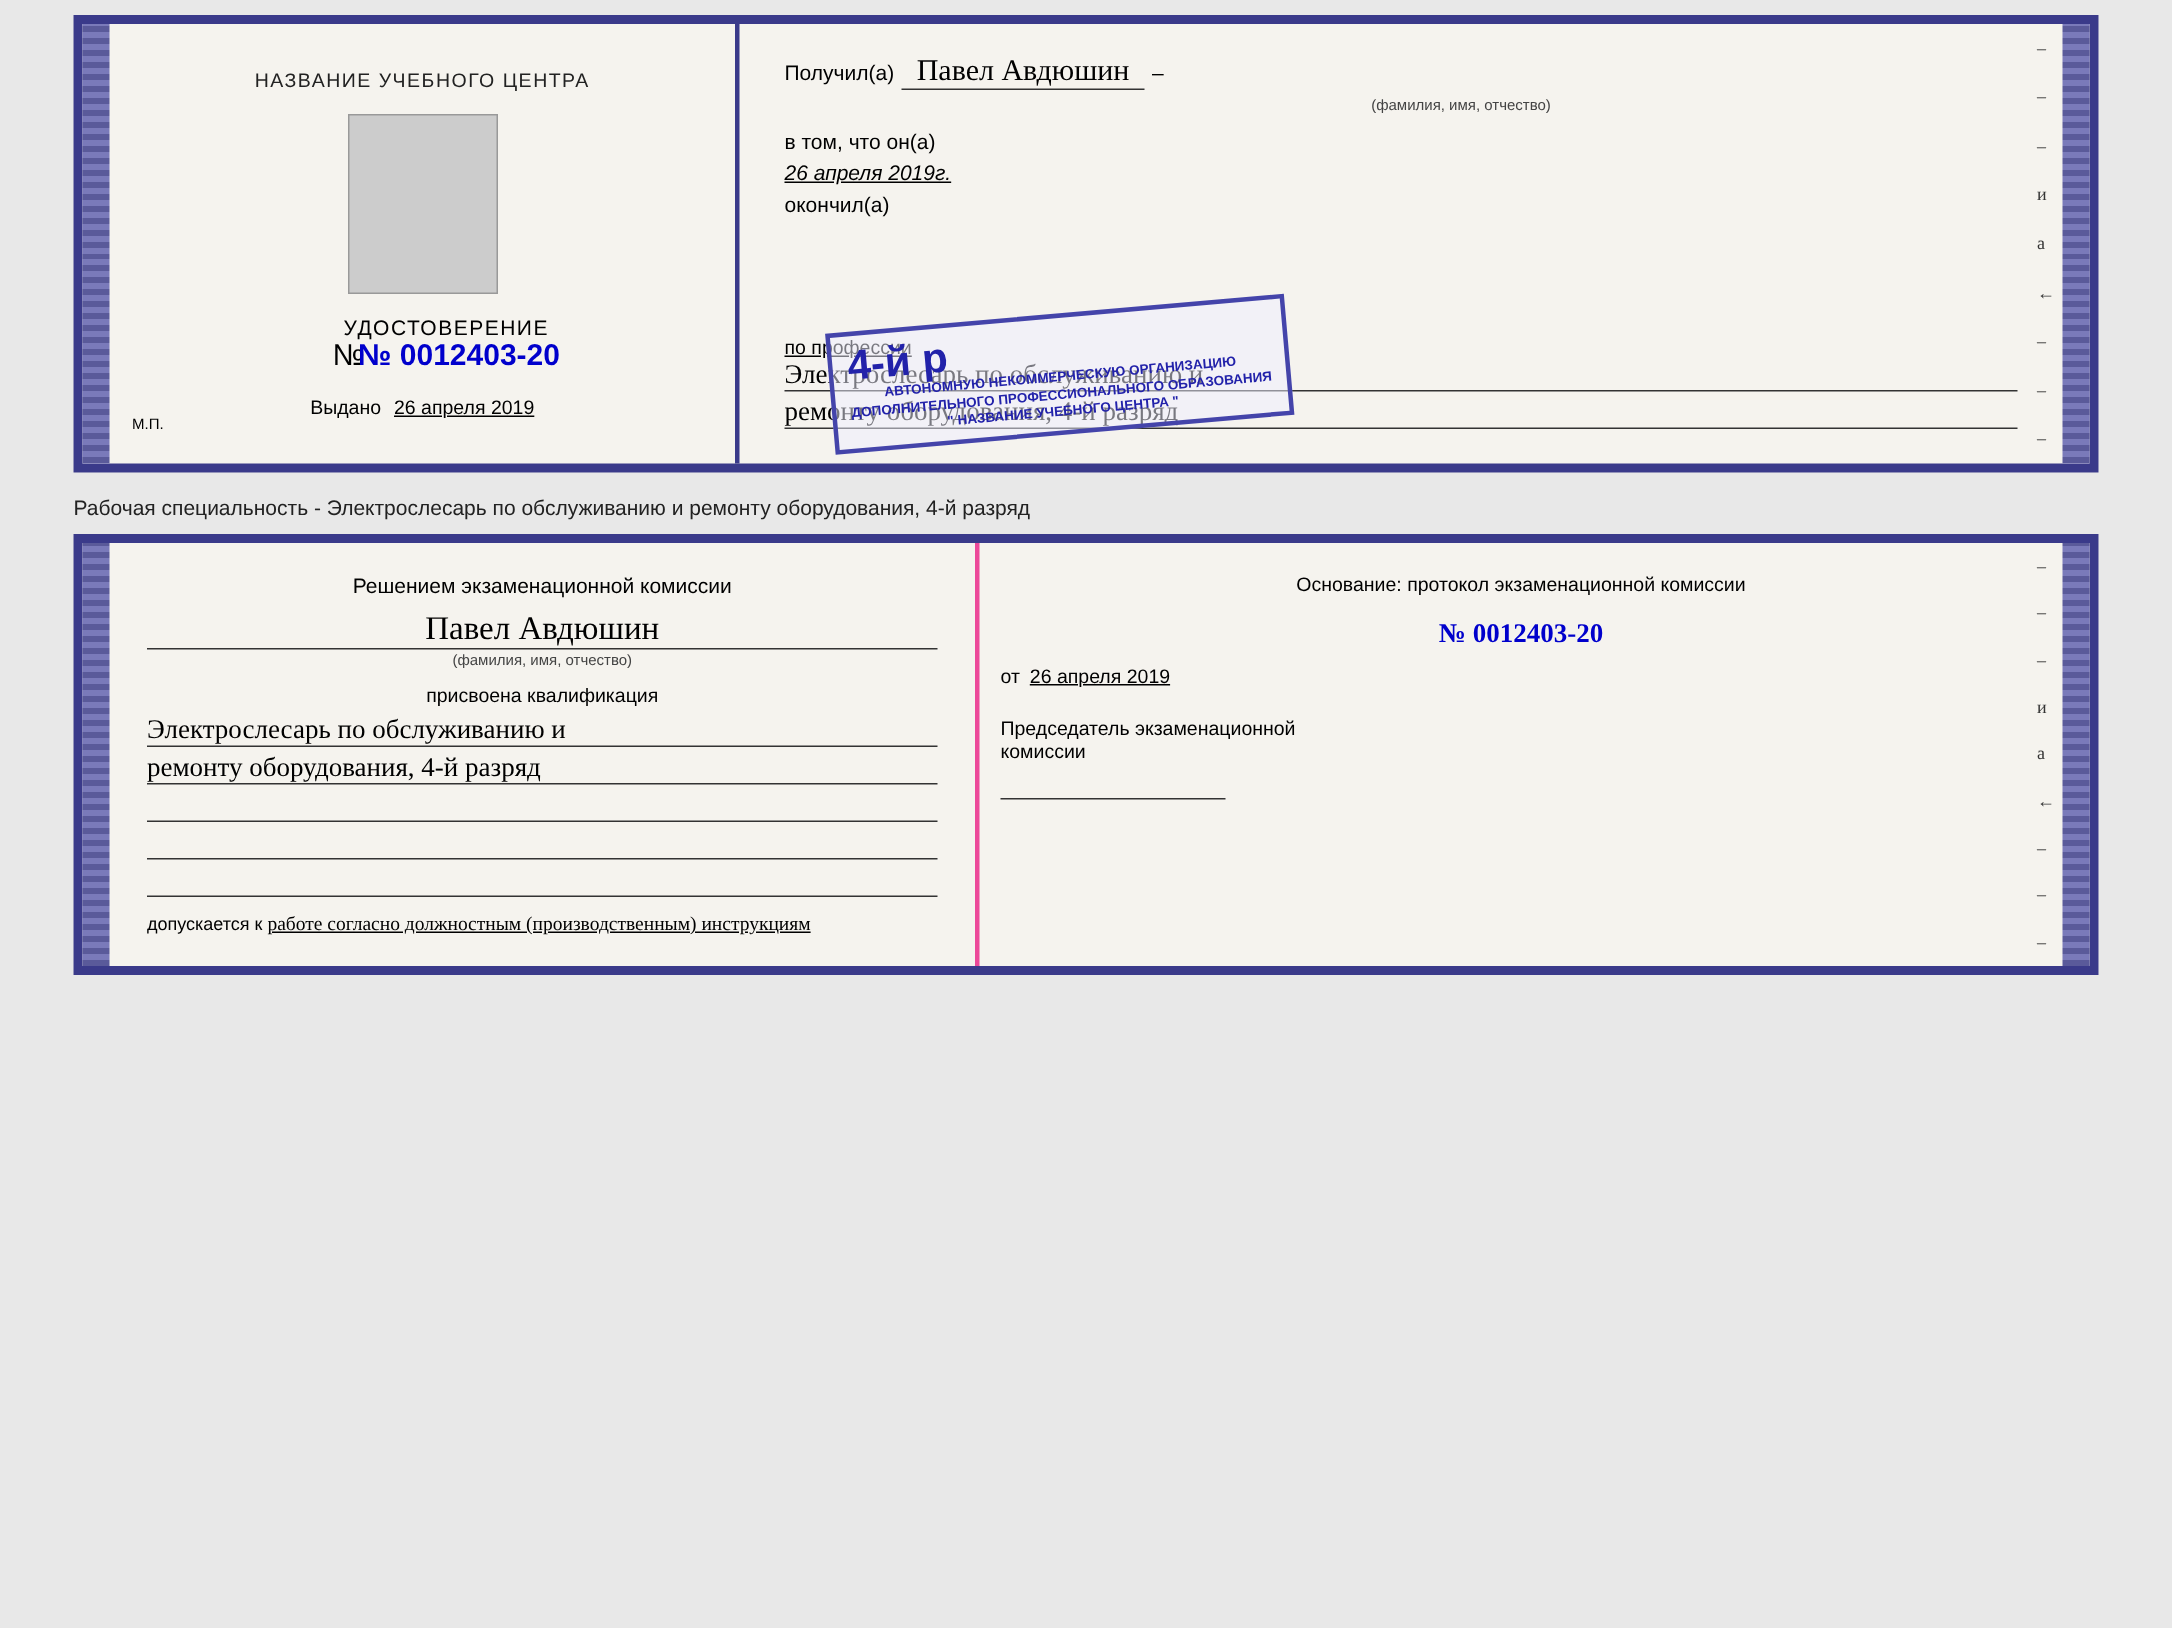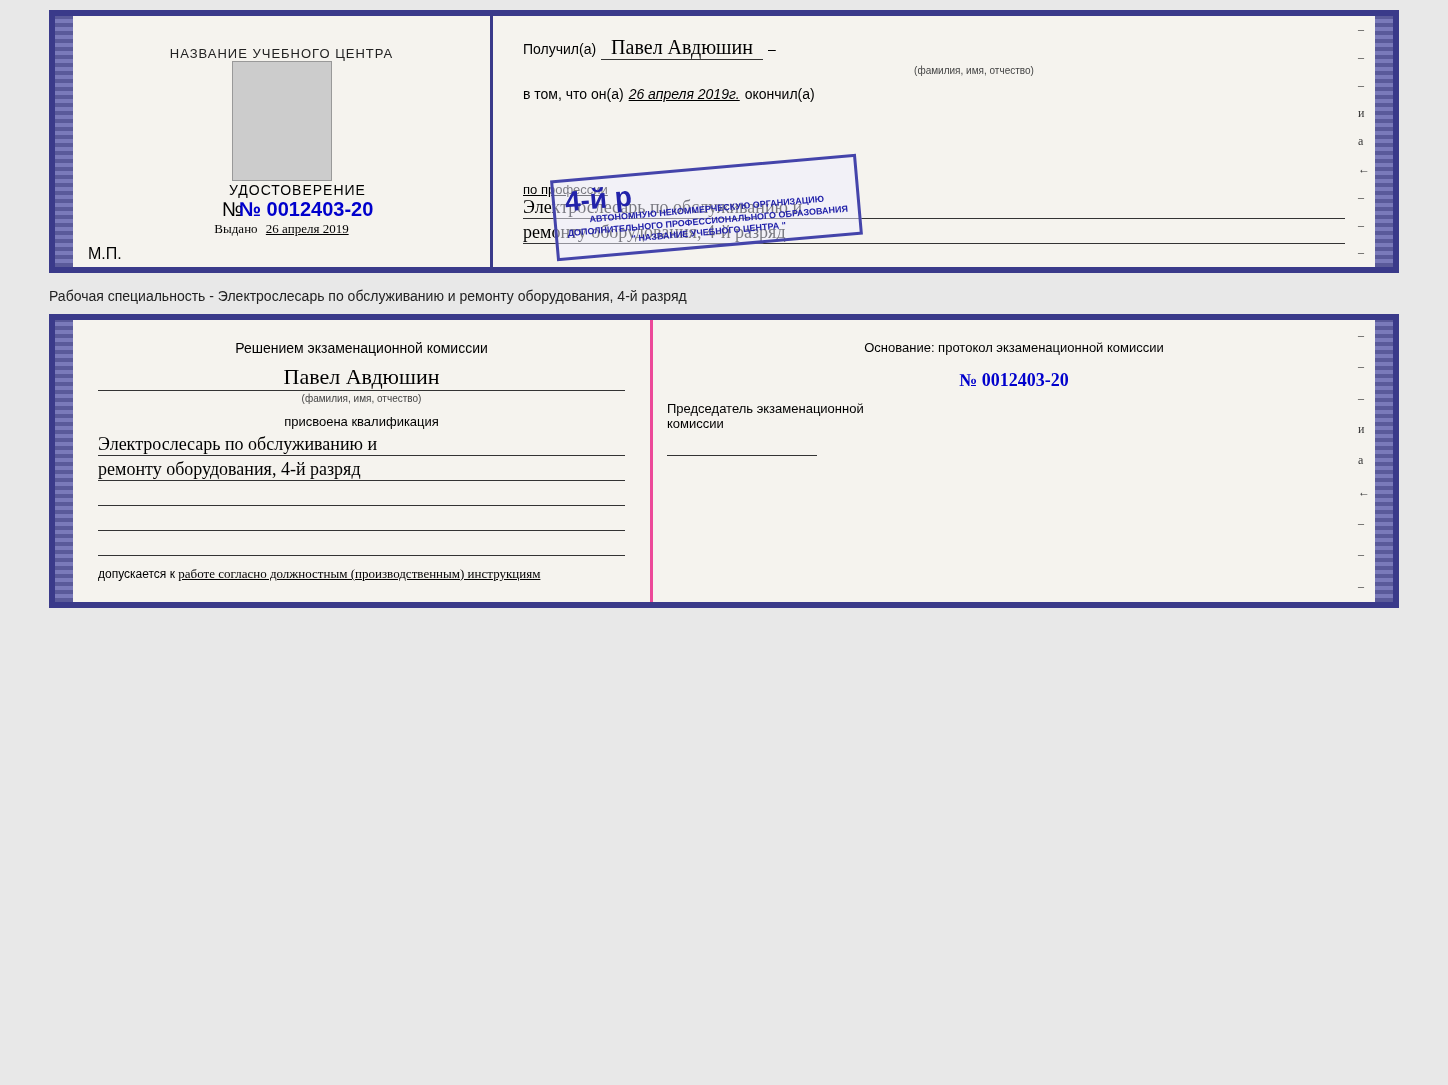--- a/index.html
+++ b/index.html
@@ -97,29 +97,29 @@
       color: #000;
     }
 
     .number-blue {
       color: #0000cc;
       font-weight: bold;
     }
 
     .vydano-line {
       font-size: 13px;
-      font-family: Liberation Serif, serif;
+      font-family: Liberation Sans, sans-serif;
       text-align: center;
     }
 
     .mp-label {
       position: absolute;
-      bottom: 4px;
+      bottom: 20px;
       left: 15px;
-      font-size: 16px;
+      font-size: 10px;
       font-family: Arial, sans-serif;
     }
 
     
     .poluchil-line {
       display: flex;
       align-items: baseline;
       gap: 5px;
       margin-bottom: 5px;
       font-size: 14px;
@@ -140,20 +140,21 @@
     }
 
     .vtom-line {
       display: flex;
       align-items: baseline;
       font-size: 14px;
       font-family: Arial, sans-serif;
       margin: 10px 0;
       gap: 5px;
       flex-wrap: wrap;
+      flex-direction: column;
     }
 
     .stamp-block {
       border: 3px solid #4444aa;
       display: inline-block;
       padding: 6px 10px;
       transform: rotate(-5deg);
       position: absolute;
       top: 55px;
       left: 30px;
@@ -426,20 +427,24 @@
       <span>допускается к</span>
       <span class="dopusk-italic">работе согласно должностным (производственным) инструкциям</span>
     </div>
   </div>
 
   <div class="cert-bottom-right">
     <div class="osnovanie">Основание: протокол экзаменационной комиссии</div>
 
     <div class="number-center">№ 0012403-20</div>
 
+    <div class="ot-line">
+      <span>от</span>
+      <span style="text-decoration: underline; margin-left: 3px;">26 апреля 2019</span>
+    </div>
 
     <div class="chairman-block">
       <div>Председатель экзаменационной</div>
       <div>комиссии</div>
       <span class="sig-underline"></span>
     </div>
 
 
     <div class="side-dashes">
       <span>–</span>

